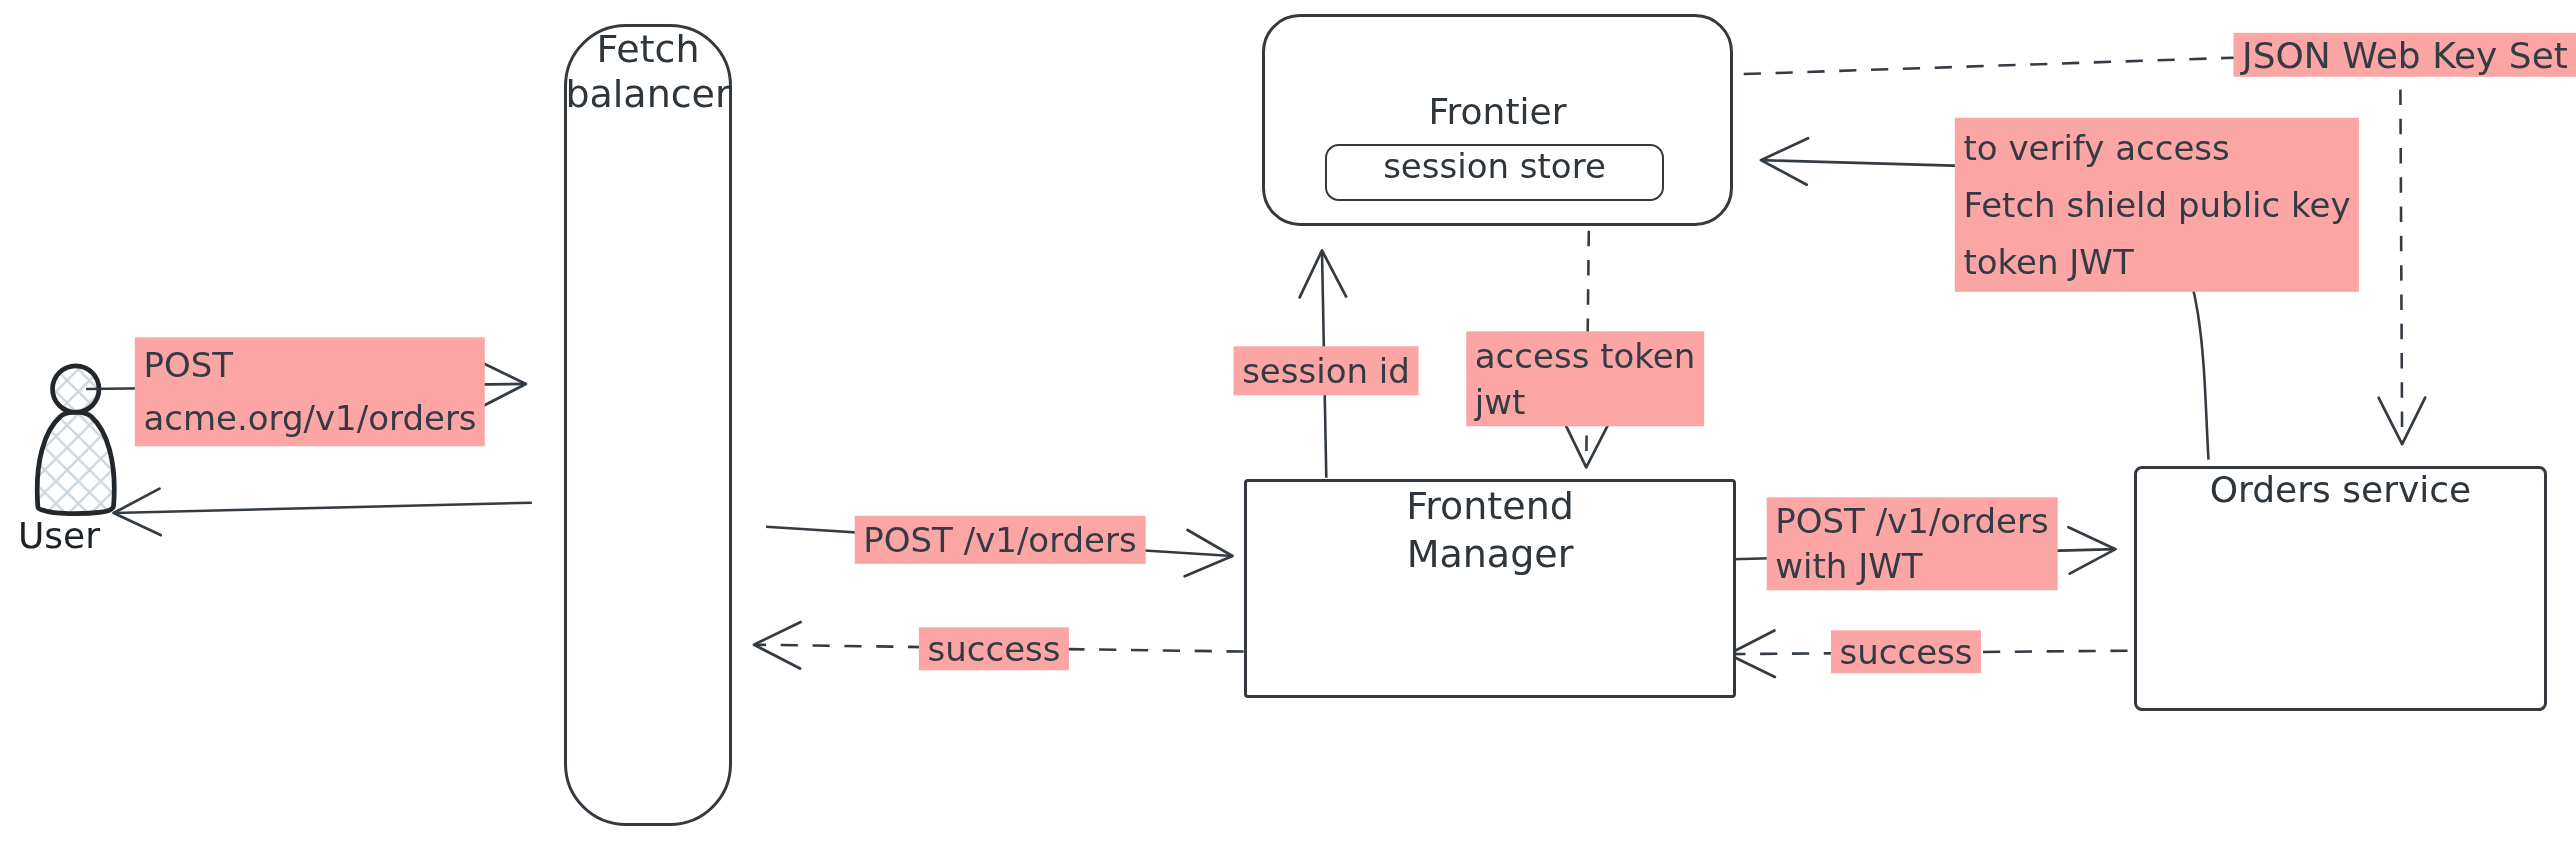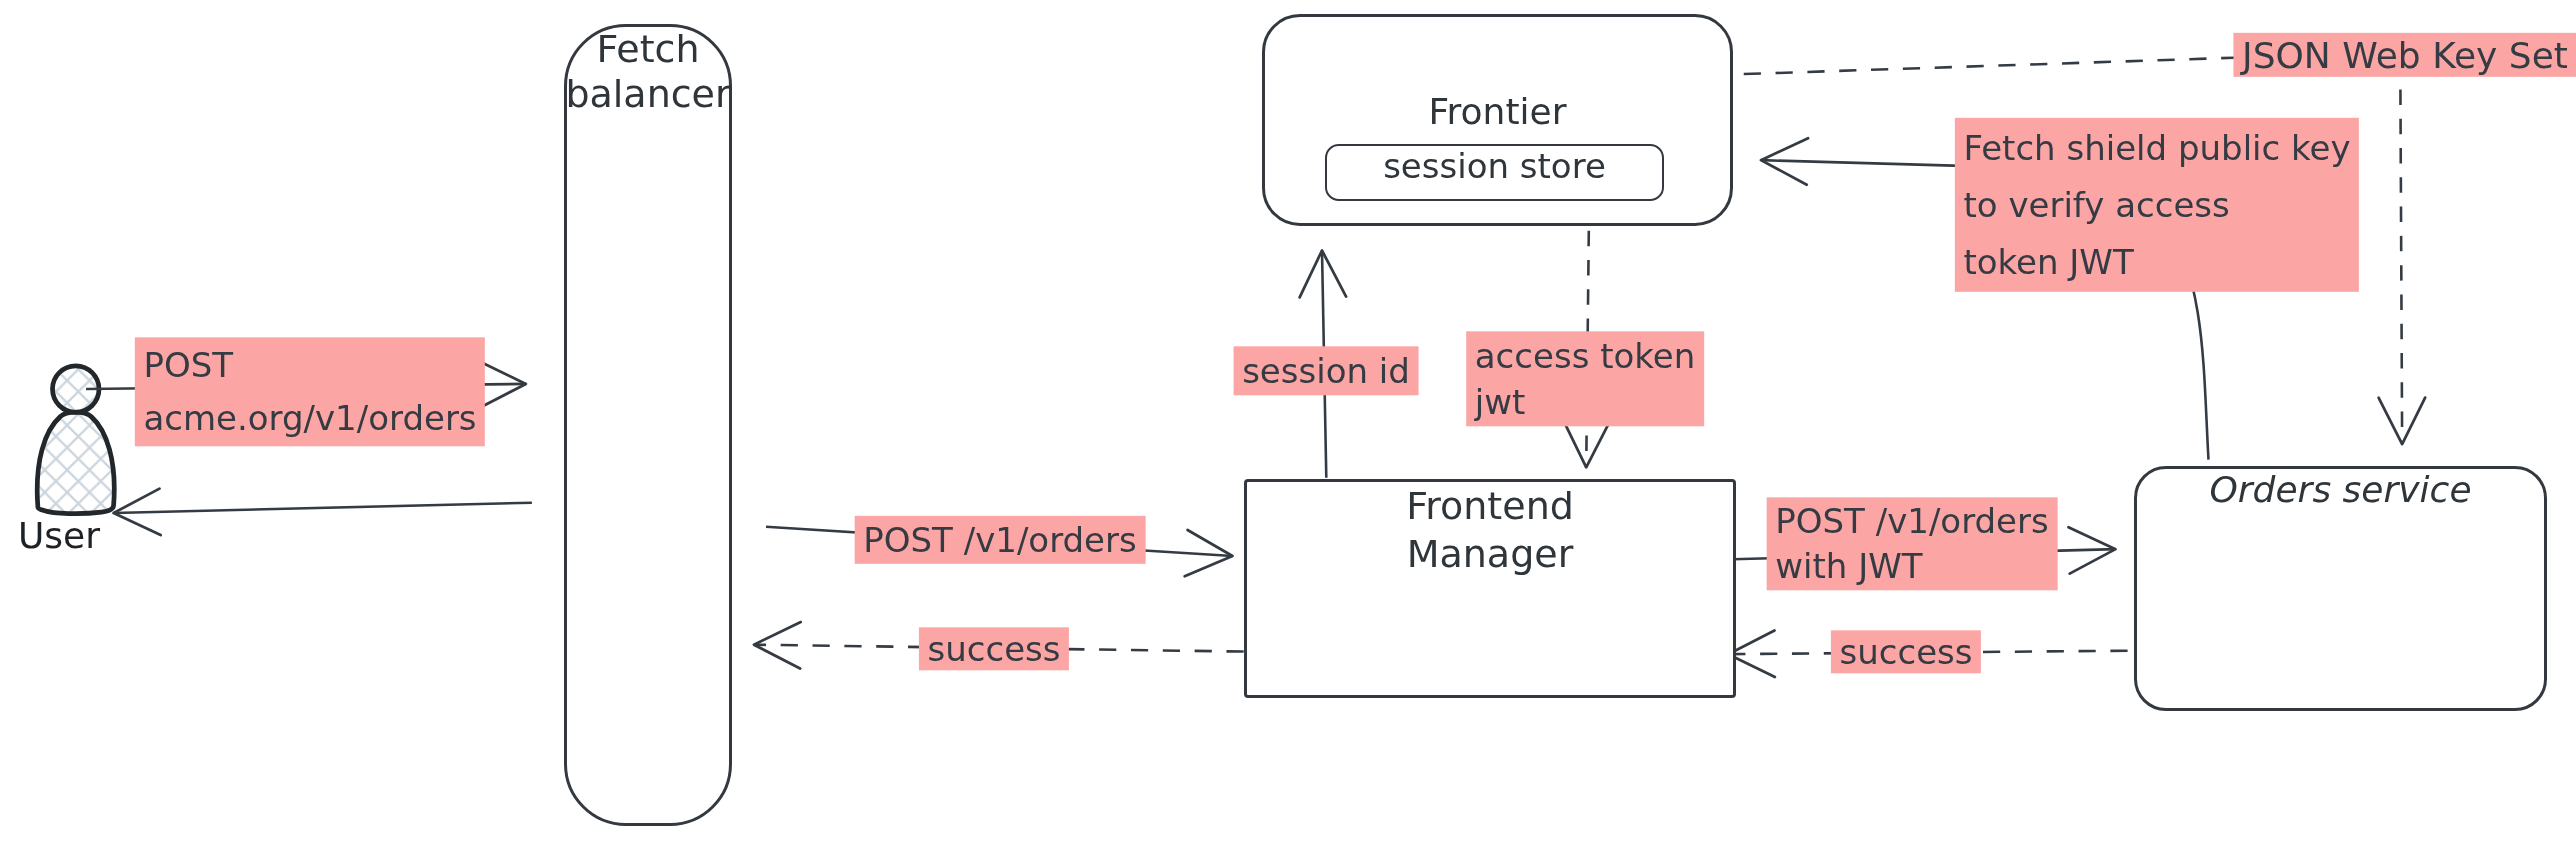--- a/index.html
+++ b/index.html
@@ -70,21 +70,21 @@
     <div class="node" style="left:60px;top:127px;width:339px;height:57px;border-width:2.6px;border-radius:13.8px;font-size:34px;">
       <div class="nline">session store</div>
     </div>
   </div>
 
   <div class="node" style="left:1244px;top:479px;width:492px;height:219px;border-radius:4px;font-size:38px;line-height:48px;">
     <div class="nline">Frontend</div>
     <div class="nline">Manager</div>
   </div>
 
-  <div class="node" style="left:2134px;top:466px;width:413px;height:245px;border-radius:32px;font-size:36px;font-style:italic;">
+  <div class="node" style="left:2134px;top:466px;width:413px;height:245px;border-radius:8px;font-size:36px;">
     <div class="nline">Orders service</div>
   </div>
 
   <div id="lbl-user" style="left:59px;top:535px;">User</div>
 
   <div class="lbl" style="left:310px;top:392px;line-height:53px;">
     <div class="line">POST</div>
     <div class="line">acme.org/v1/orders</div>
   </div>
 
@@ -106,19 +106,19 @@
   <div class="lbl" style="left:1912px;top:544px;line-height:45px;">
     <div class="line">POST /v1/orders</div>
     <div class="line">with JWT</div>
   </div>
 
   <div class="lbl" style="left:1906px;top:652px;">success</div>
 
   <div class="lbl" style="left:2405px;top:55px;font-size:36px;">JSON Web Key Set</div>
 
   <div class="lbl" style="left:2157px;top:205px;line-height:57px;">
+    <div class="line">to verify access</div>
     <div class="line">Fetch shield public key</div>
-    <div class="line">to verify access</div>
     <div class="line">token JWT</div>
   </div>
 
 </div>
 
 
 </body></html>

